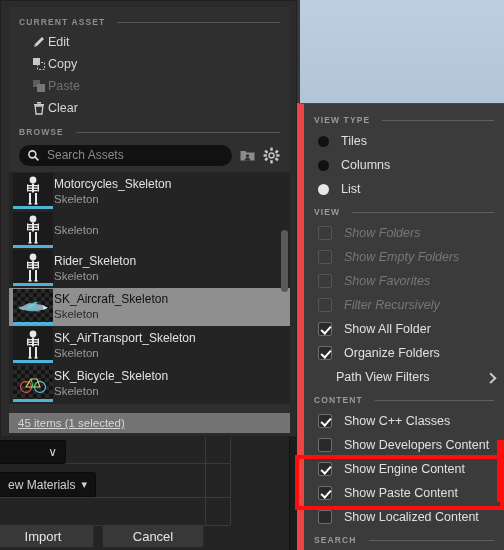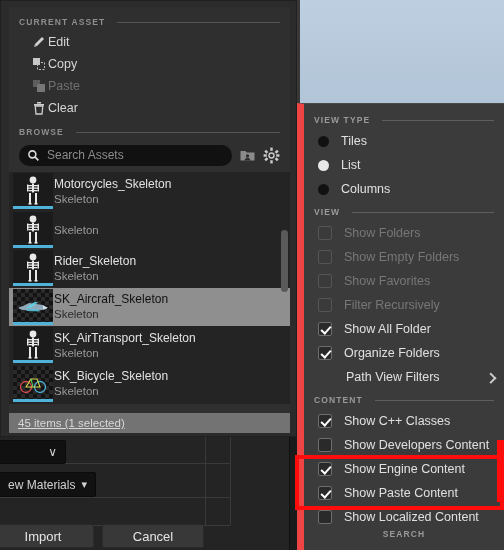--- a/index.html
+++ b/index.html
@@ -67,21 +67,21 @@
        font-size:13px;color:#e5e5e5;box-sizing:border-box;}
   .scroll-vert{position:absolute;left:290px;top:437px;width:10px;height:113px;background:#1b1b1b;}
 
   
   .ctx{position:absolute;left:297px;top:103px;width:207px;height:447px;background:#3b3b3b;border-left:7px solid #ef4444;border-top:1px solid #4a4a4a;box-sizing:border-box;}
   .ctx .sect-head .t{color:#9a9a9a;}
   .ctx .sect-head .rule{background:#5e5e5e;}
 
   .ctx-item{display:flex;align-items:center;height:24px;padding-left:14px;gap:12px;box-sizing:border-box;position:relative;}
   .ctx-item .lbl{font-size:12.5px;color:#e0e0e0;white-space:nowrap;}
-  .ctx-item.dim .lbl{color:#777;}
+  .ctx-item.dim .lbl{color:#777;font-style:italic;}
   .radio{width:11px;height:11px;border-radius:50%;background:#111;flex:none;}
   .radio.on{background:#e8e8e8;}
   .cbx{width:14px;height:14px;border:1px solid #6d6d6d;background:#2a2a2a;border-radius:2px;flex:none;position:relative;box-sizing:border-box;}
   .ctx-item.dim .cbx{border-color:#555;background:#3a3a3a;}
   .cbx.on:after{content:"";position:absolute;left:3.5px;top:0.5px;width:4px;height:8px;border:solid #fff;border-width:0 2px 2px 0;transform:rotate(42deg);}
   .chev{position:absolute;right:12px;top:50%;transform:translateY(-50%);width:6px;height:6px;border:solid #c9c9c9;border-width:2px 2px 0 0;rotate:45deg;}
 
   .redbox{position:absolute;left:295px;top:455px;width:209px;height:55px;border:4px solid #ff0d0d;box-sizing:border-box;pointer-events:none;}
   .redbar-left{position:absolute;left:497px;top:440px;width:7px;height:62px;background:#ff0d0d;}
 
@@ -360,26 +360,26 @@
     <div class="sect-head" style="margin-top:7px;">
       <span class="t">VIEW TYPE</span>
       <span class="rule"></span>
     </div>
 
     <div class="ctx-item">
       <span class="radio"></span>
       <span class="lbl">Tiles</span>
     </div>
     <div class="ctx-item">
+      <span class="radio"></span>
+      <span class="lbl">Columns</span>
+    </div>
+    <div class="ctx-item">
       <span class="radio on"></span>
       <span class="lbl">List</span>
-    </div>
-    <div class="ctx-item">
-      <span class="radio"></span>
-      <span class="lbl">Columns</span>
     </div>
 
     <div class="sect-head" style="margin-top:2px;">
       <span class="t">VIEW</span>
       <span class="rule"></span>
     </div>
 
     <div class="ctx-item dim">
       <span class="cbx"></span>
       <span class="lbl">Show Folders</span>
@@ -397,21 +397,21 @@
       <span class="lbl">Filter Recursively</span>
     </div>
     <div class="ctx-item">
       <span class="cbx on"></span>
       <span class="lbl">Show All Folder</span>
     </div>
     <div class="ctx-item">
       <span class="cbx on"></span>
       <span class="lbl">Organize Folders</span>
     </div>
-    <div class="ctx-item" style="padding-left:42px;">
+    <div class="ctx-item" style="padding-left:32px;">
       <span class="lbl">Path View Filters</span>
       <span class="chev"></span>
     </div>
 
     <div class="sect-head" style="margin-top:2px;">
       <span class="t">CONTENT</span>
       <span class="rule"></span>
     </div>
 
     <div class="ctx-item">
@@ -428,21 +428,21 @@
     </div>
     <div class="ctx-item">
       <span class="cbx on"></span>
       <span class="lbl">Show Paste Content</span>
     </div>
     <div class="ctx-item">
       <span class="cbx"></span>
       <span class="lbl">Show Localized Content</span>
     </div>
 
-    <div class="sect-head" style="margin-top:2px;flex-direction:column;">
+    <div class="sect-head" style="margin-top:2px;">
       <span class="t">SEARCH</span>
       <span class="rule"></span>
     </div>
   </div>
 
   <div class="redbar-left"></div>
   <div class="redbox"></div>
 
 </div>
 

